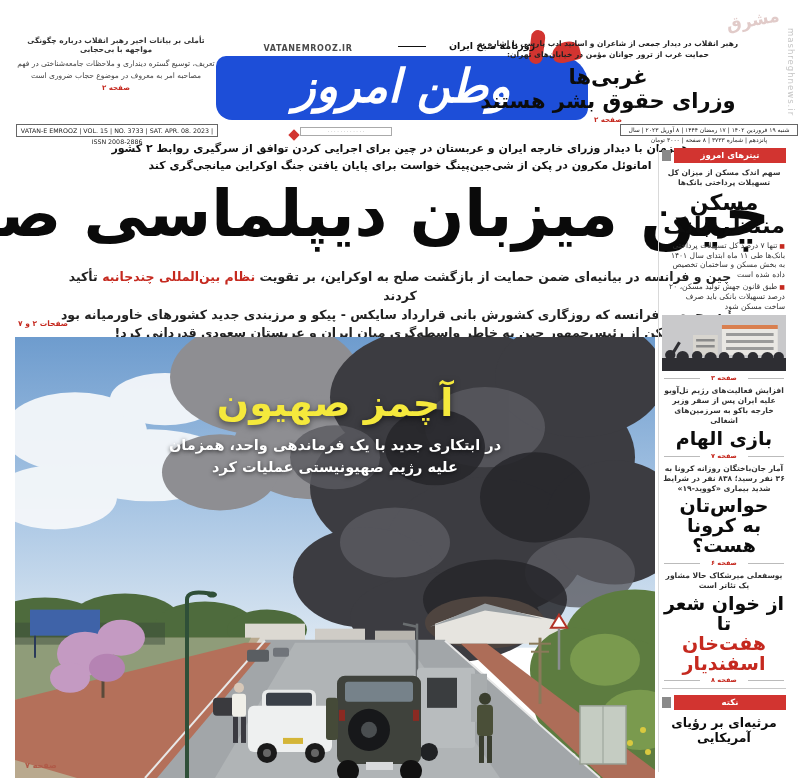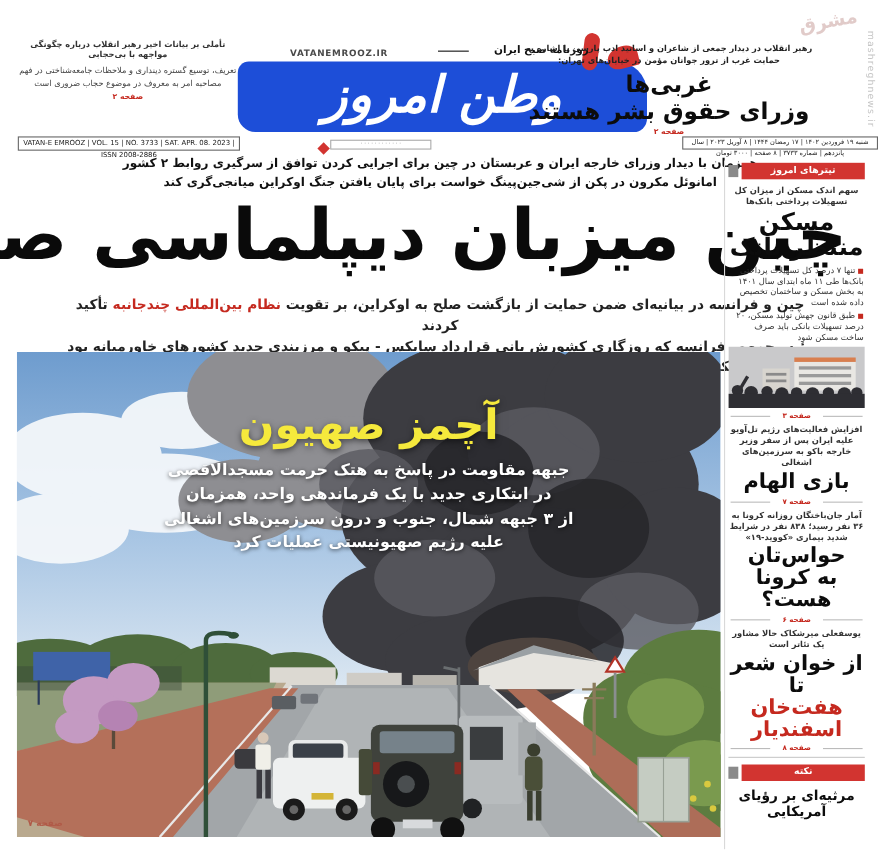--- a/index.html
+++ b/index.html
@@ -49,21 +49,21 @@
   
   .lead-k1{left:60px;top:142px;width:680px;text-align:center;font-size:11px;font-weight:bold;color:#111}
   .lead-k2{left:60px;top:159px;width:680px;text-align:center;font-size:11px;font-weight:bold;color:#111}
   .lead-title{left:30px;top:170px;width:740px;text-align:center;font-size:64px;font-weight:900;
               color:#0a0a0a;letter-spacing:-3px;white-space:nowrap;line-height:1.4}
   .lead-deck{left:60px;top:268px;width:680px;text-align:center;font-size:12.5px;
              font-weight:bold;color:#222;line-height:1.5}
   .lead-pages{left:18px;top:319px;font-size:7.5px;color:#c5291f;font-weight:bold}
 
   
-  .photo{left:15px;top:320px;width:640px;height:441px;overflow:hidden}
+  .photo{left:15px;top:337px;width:640px;height:441px;overflow:hidden}
   .photo svg{display:block;width:100%;height:100%}
   .ov-title{position:absolute;left:40px;right:40px;top:44px;text-align:center;font-size:38px;
             font-weight:900;color:#f5e93c;letter-spacing:-1px;
             text-shadow:0 2px 6px rgba(0,0,0,.55)}
   .ov-text{position:absolute;left:60px;right:60px;top:98px;text-align:center;font-size:14.5px;
            font-weight:bold;color:#fff;line-height:1.5;text-shadow:0 1px 4px rgba(0,0,0,.7)}
   .ph-caption{position:absolute;left:10px;bottom:8px;font-size:8px;font-weight:bold;color:#b05a48}
 
   .vrule{left:658px;top:146px;height:626px;border-left:1px solid #d9d9d9}
 
@@ -266,23 +266,21 @@
     <circle cx="470" cy="361" r="6" fill="#3a3e2e"></circle>
     <rect x="462" y="367" width="16" height="31" rx="4" fill="#4a4f38"></rect>
     <rect x="464" y="398" width="5" height="27" fill="#3a3e30"></rect>
       <rect x="472" y="398" width="5" height="27" fill="#3a3e30"></rect>
     <rect x="311" y="360" width="12" height="42" rx="3" fill="#454a38"></rect>
     <rect x="232" y="312" width="22" height="12" rx="2" fill="#5a5e62"></rect>
     <rect x="258" y="310" width="16" height="9" rx="2" fill="#70747a"></rect>
   </svg>
   <div class="ov-title">آچمز صهیون</div>
   <div class="ov-text">
-    <div>جبهه مقاومت در پاسخ به هتک حرمت مسجدالاقصی</div>
     <div>در ابتکاری جدید با یک فرماندهی واحد، همزمان</div>
-    <div>از ۳ جبهه شمال، جنوب و درون سرزمین‌های اشغالی</div>
     <div>علیه رژیم صهیونیستی عملیات کرد</div>
   </div>
   <figcaption class="ph-caption">صفحه ۷</figcaption>
 </figure>
 
 <div class="abs vrule"></div>
 
 <aside class="abs sidebar">
 
   <div class="sb-banner">

